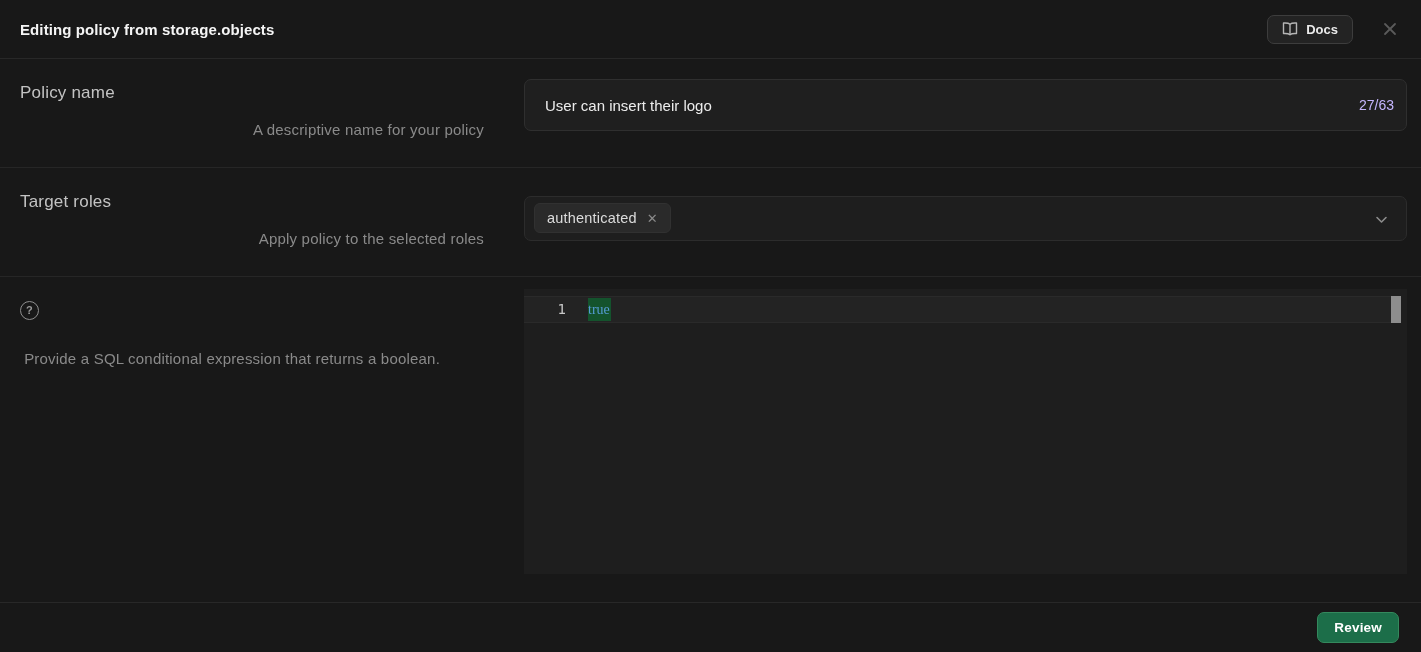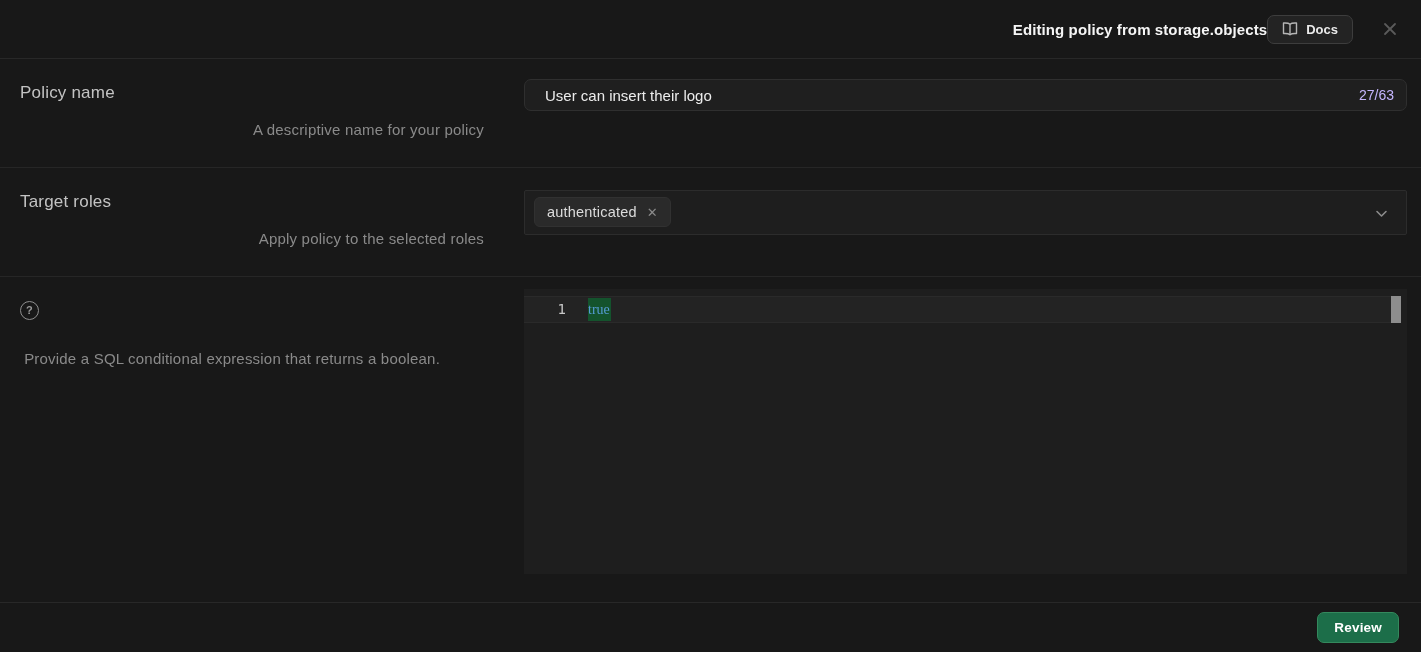--- a/index.html
+++ b/index.html
@@ -12,21 +12,21 @@
     font-family: "Liberation Sans", sans-serif;
     color: #ededed;
     overflow: hidden;
   }
 
   
   .header {
     height: 59px;
     display: flex;
     align-items: center;
-    justify-content: flex-end;
+    justify-content: space-between;
     padding: 0 20px;
     border-bottom: 1px solid #282828;
     background: #181818;
   }
   .header-title {
     font-size: 15px;
     font-weight: 700;
     color: #f5f5f5;
     letter-spacing: 0.1px;
   }
@@ -81,21 +81,21 @@
     font-size: 15px;
     color: #8a8a8a;
     line-height: 1.65;
     letter-spacing: 0.2px;
     text-align: right;
   }
 
   
   .text-field {
     position: relative;
-    height: 32px;
+    height: 52px;
     background: #1f1f1f;
     border: 1px solid #2f2f2f;
     border-radius: 7px;
     display: flex;
     align-items: center;
     justify-content: flex-end;
   }
   .text-field input {
     flex: 1;
     height: 100%;
@@ -113,25 +113,25 @@
     font-size: 14px;
     color: #c4b5fd;
   }
 
   
   .roles-field {
     position: relative;
     height: 45px;
     background: #1e1e1e;
     border: 1px solid #2c2c2c;
-    border-radius: 2px;
+    border-radius: 7px;
     display: flex;
     align-items: center;
     padding: 0 40px 0 9px;
-    margin-top: 2px;
+    margin-top: 8px;
     cursor: pointer;
   }
   .role-chip {
     display: flex;
     align-items: center;
     gap: 10px;
     background: #2a2a2a;
     border: 1px solid #313131;
     border-radius: 6px;
     padding: 6px 12px;

